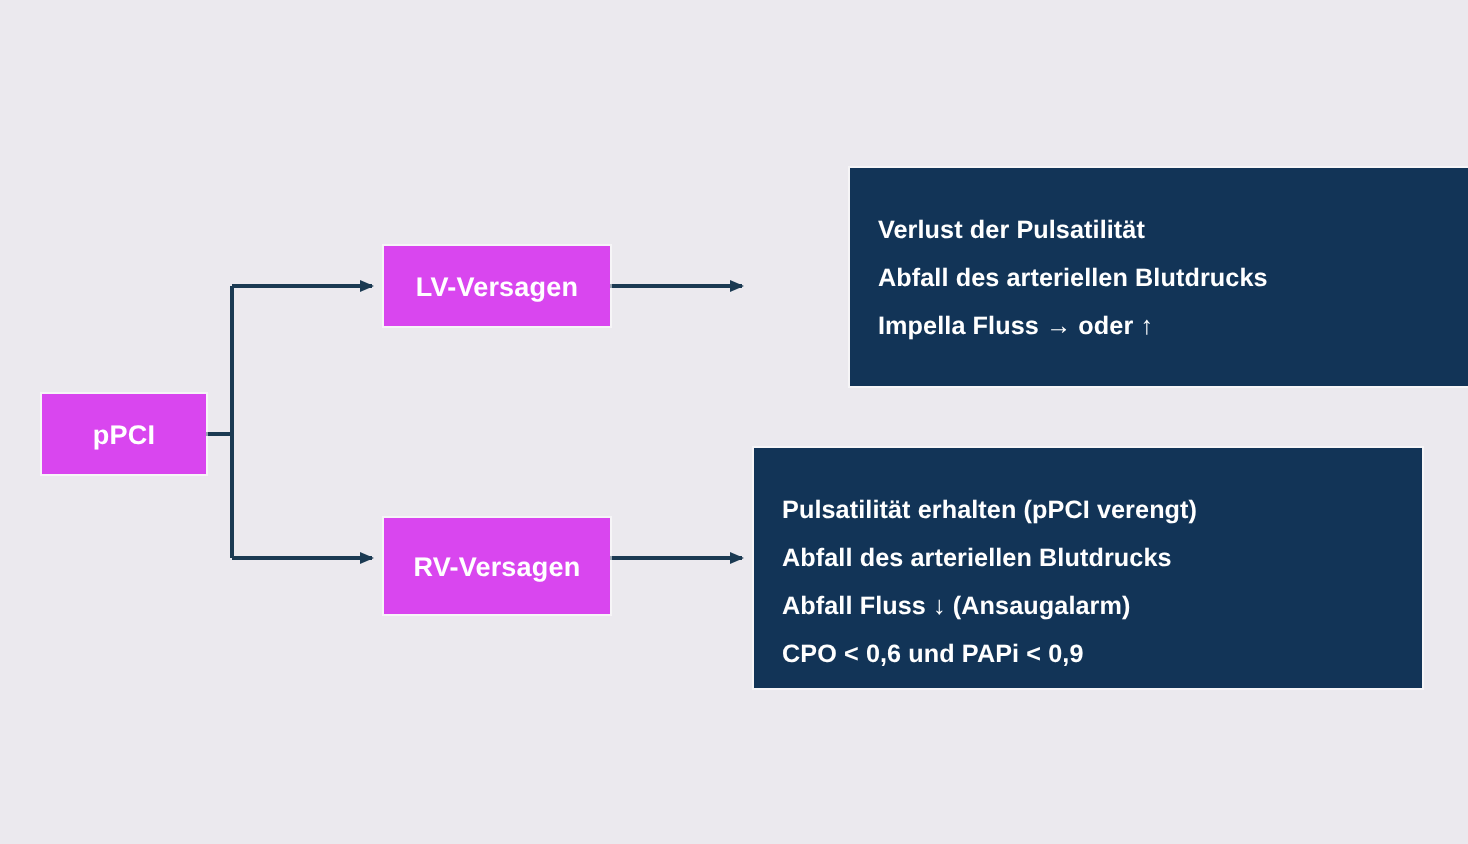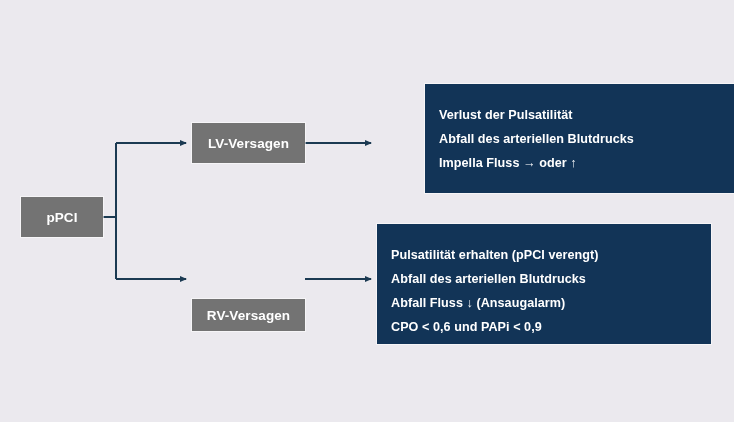--- a/index.html
+++ b/index.html
@@ -16,21 +16,21 @@
   #canvas {
     position: relative;
     width: 734px;
     height: 422px;
     background: #ebe9ee;
   }
 
   
   .node {
     position: absolute;
-    background: #737373;
+    background: #d946ef;
     color: #ffffff;
     box-sizing: border-box;
     display: flex;
     align-items: center;
     justify-content: center;
     box-shadow: 0 0 0 1px rgba(255,255,255,0.55);
   }
   .node-label {
     font-size: 13.5px;
     font-weight: bold;
@@ -48,22 +48,21 @@
   #node-lv {
     left: 192px;
     top: 123px;
     width: 113px;
     height: 40px;
   }
   #node-rv {
     left: 192px;
     top: 259px;
     width: 113px;
-    height: 32px;
-    margin-top: 40px;
+    height: 48px;
   }
 
   
   .panel {
     position: absolute;
     left: 377px;
     width: 334px;
     background: #123457;
     box-sizing: border-box;
     padding: 19px 0 0 14px;

